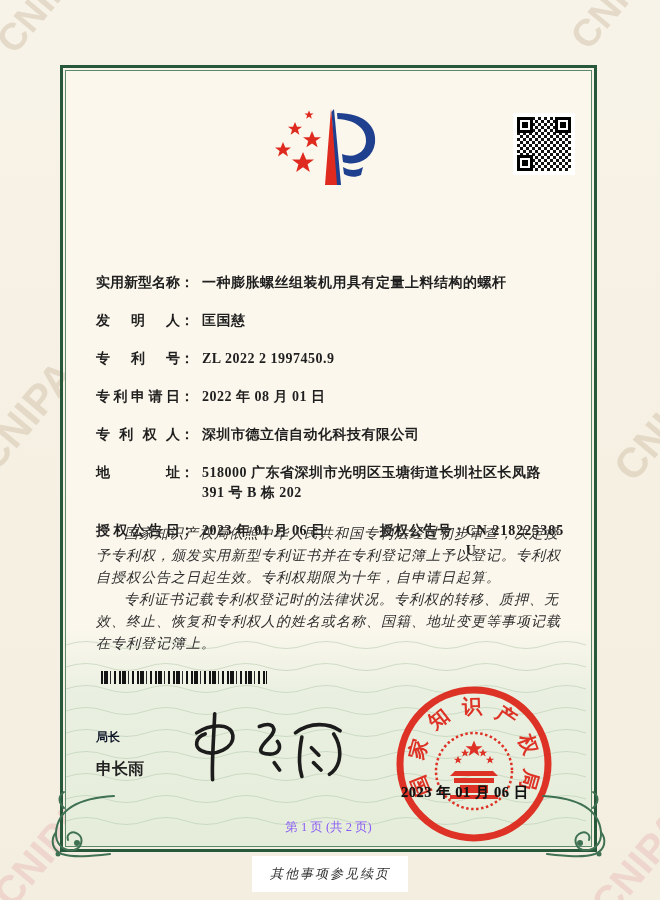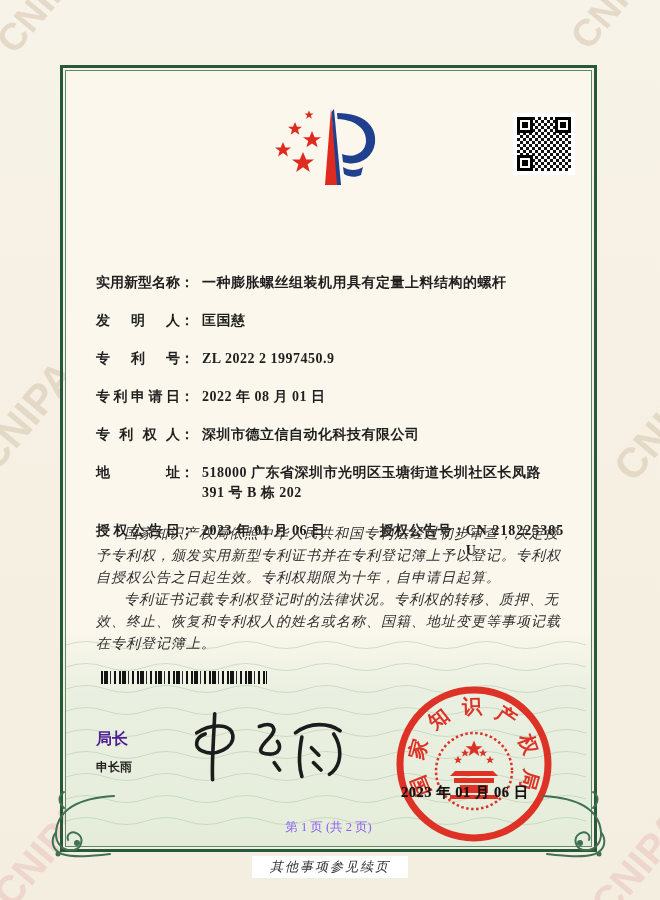--- a/index.html
+++ b/index.html
@@ -37,34 +37,34 @@
   .flabel{display:inline-block; width:84px; flex:none; text-align:justify; text-align-last:justify;}
   .fcolon{flex:none;}
   .fvalue{margin-left:8px; width:356px; letter-spacing:0.5px;}
   .grant2{display:flex; margin-left:14px;padding-left:32px;}
   .flabel2{display:inline-block; width:72px; flex:none; text-align:justify; text-align-last:justify;}
   .paras{position:absolute; left:30px; top:452px; width:472px; font-size:14px;
     line-height:22px; letter-spacing:1px; color:#2e2e2e; font-style:italic;}
   .paras p{margin:0; text-indent:2em;}
   .barcode{position:absolute; left:35px; top:600px; width:166px; height:13px;
     background:repeating-linear-gradient(90deg,#141414 0 2px,transparent 2px 3px,#141414 3px 7px,transparent 7px 9px,#2b2b2b 9px 10px,transparent 10px 13px,#141414 13px 15px,transparent 15px 18px);}
-  .sig-title{position:absolute; left:30px; top:658px; font-size:16px; font-weight:700;
-    font-family:"Liberation Sans","DejaVu Sans",sans-serif; color:#4c1d95;}
-  .sig-name{position:absolute; left:30px; top:688px; font-size:12px; font-weight:700;
+  .sig-title{position:absolute; left:30px; top:658px; font-size:12px; font-weight:700;
+    font-family:"Liberation Sans","DejaVu Sans",sans-serif; color:#0f172a;}
+  .sig-name{position:absolute; left:30px; top:688px; font-size:16px; font-weight:700;
     font-family:"Liberation Sans","DejaVu Sans",sans-serif; color:#222;}
   .sig-script{position:absolute; left:112px; top:630px;}
   .seal{position:absolute; left:327px; top:612px; width:162px; height:162px;}
   .seal-date{position:absolute; left:8px; top:100px; width:150px; font-size:14.5px; font-weight:700;
     color:#111; white-space:nowrap; letter-spacing:0.5px; text-shadow:0 0 1px rgba(0,0,0,.4);}
   .page-info{position:absolute; left:0; right:0; top:748px; text-align:center; font-size:12.5px; color:#8b5cf6;}
   .flourish{position:absolute;}
   .flourish.bl{left:-22px; bottom:-20px;}
   .flourish.br{right:-22px; bottom:-20px; transform:scaleX(-1);}
   .cont-note{position:absolute; left:50%; top:856px; transform:translateX(-50%);
-    background:#ffffff; padding:2px 18px; font-size:13px; font-style:italic; color:#333; letter-spacing:2px;}
+    background:#ffffff; padding:9px 18px; font-size:13px; font-style:italic; color:#333; letter-spacing:2px;}
 </style>
 </head>
 <body>
 
 <div class="sheet">
 
   <div class="wm tan" style="left:-16px; top:-18px; font-size:38px;">CNIPA</div>
   <div class="wm tan" style="left:558px; top:-22px; font-size:38px;">CNIPA</div>
   <div class="wm tan" style="left:-38px; top:392px; font-size:42px;">CNIPA</div>
   <div class="wm tan" style="left:600px; top:402px; font-size:42px;">CNIPA</div>

